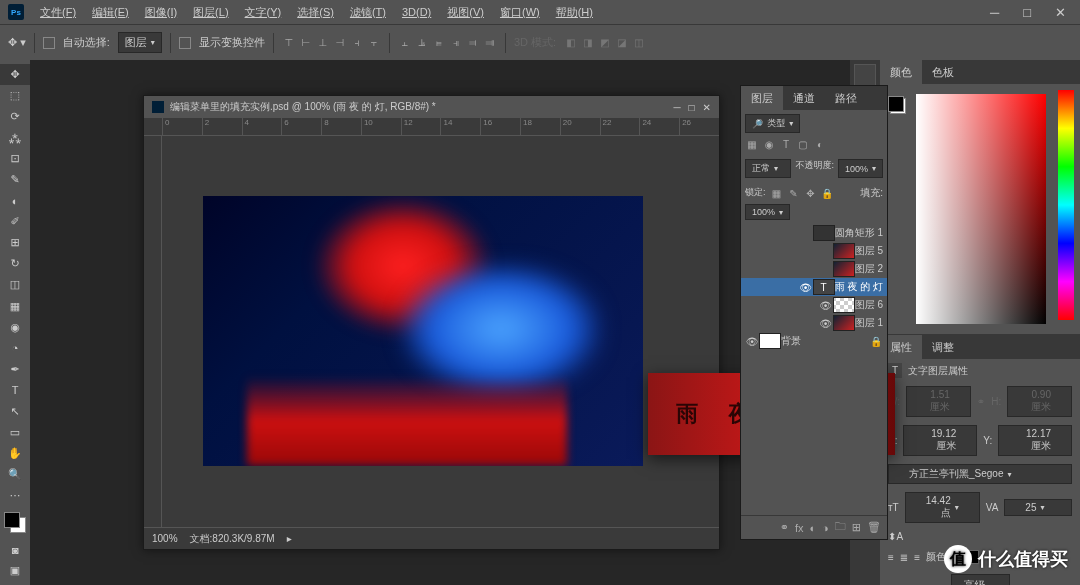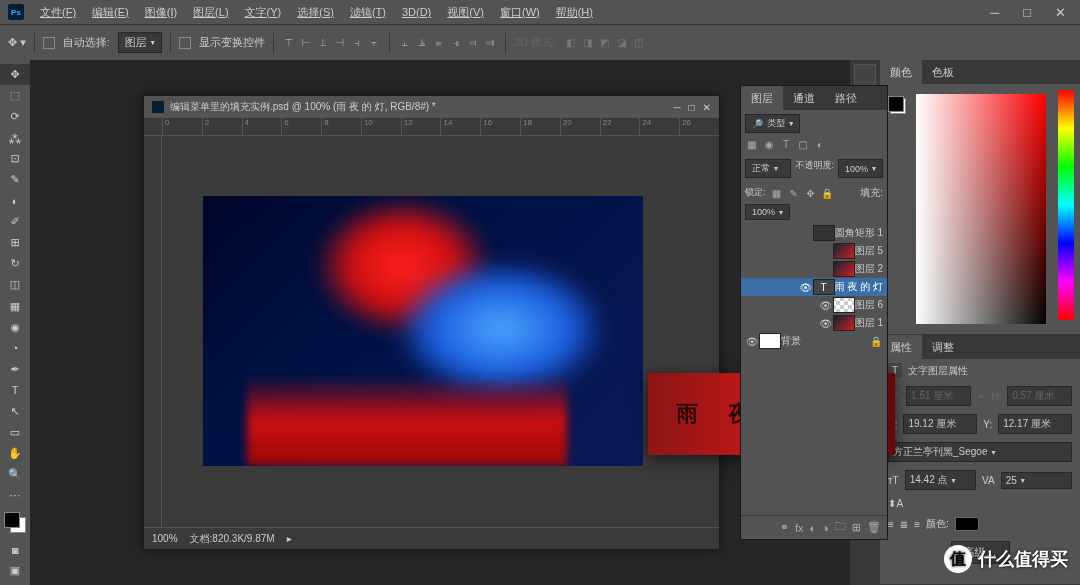--- a/index.html
+++ b/index.html
@@ -53,21 +53,21 @@
 .layer-row { display: flex; align-items: center; height: 18px; padding: 0 4px; font-size: 10px; justify-content: flex-end; }
 .layer-row.selected { background: #3a6ea5; color: #fff; }
 .eye-icon { width: 14px; display: flex; justify-content: center; }
 .layer-thumb { width: 22px; height: 16px; background: #888; border: 1px solid #222; }
 .layer-thumb.text { background: #444; color: #fff; display: flex; align-items: center; justify-content: center; font-size: 10px; }
 .layer-thumb.transparent { background: repeating-conic-gradient(#ccc 0 25%, #fff 0 50%) 50%/8px 8px; }
 .layers-footer { margin-top: auto; height: 24px; border-top: 1px solid #383838; display: flex; align-items: center; justify-content: flex-end; gap: 6px; padding: 0 6px; }
 .layers-footer span { cursor: pointer; font-size: 11px; color: #aaa; }
 .props-panel { flex: 1; display: flex; flex-direction: column; }
 .prop-row { display: flex; align-items: center; padding: 4px 8px; gap: 6px; font-size: 10px; }
-.prop-row .input-box { background: #393939; border: 1px solid #282828; padding: 2px 4px; flex: 1; }
+.prop-row .input-box { background: #393939; border: 1px solid #282828; padding: 2px 20px; flex: 1; text-align: right; }
 .prop-row.disabled { color: #666; }
 .advanced-btn { background: #393939; border: 1px solid #282828; padding: 3px 12px; margin: 6px auto; display: block; width: fit-content; cursor: pointer; }
 .watermark { position: absolute; right: 12px; bottom: 12px; display: flex; align-items: center; gap: 6px; color: #fff; font-size: 18px; font-weight: bold; text-shadow: 0 0 3px #000; }
 .watermark-badge { width: 28px; height: 28px; border-radius: 50%; background: #fff; color: #000; display: flex; align-items: center; justify-content: center; font-size: 16px; }
 .small-icons { display: flex; gap: 3px; }
 .small-icons span { width: 14px; height: 14px; display: flex; align-items: center; justify-content: center; font-size: 10px; color: #aaa; cursor: pointer; }
 </style>
 </head>
 <body>
 
@@ -312,21 +312,21 @@
       </div>
       <div class="prop-row">
         <span style="background:#444;padding:2px 4px">T</span>
         <span>文字图层属性</span>
       </div>
       <div class="prop-row disabled">
         <span>W:</span>
           <span class="input-box">1.51 厘米</span>
         <span>⚭</span>
         <span>H:</span>
-          <span class="input-box">0.57 厘米</span>
+          <span class="input-box">0.90 厘米</span>
       </div>
       <div class="prop-row">
         <span>X:</span>
           <span class="input-box">19.12 厘米</span>
         <span>Y:</span>
           <span class="input-box">12.17 厘米</span>
       </div>
       <div class="prop-row">
         <span class="input-box dropdown" style="flex:1">方正兰亭刊黑_Segoe</span>
       </div>

